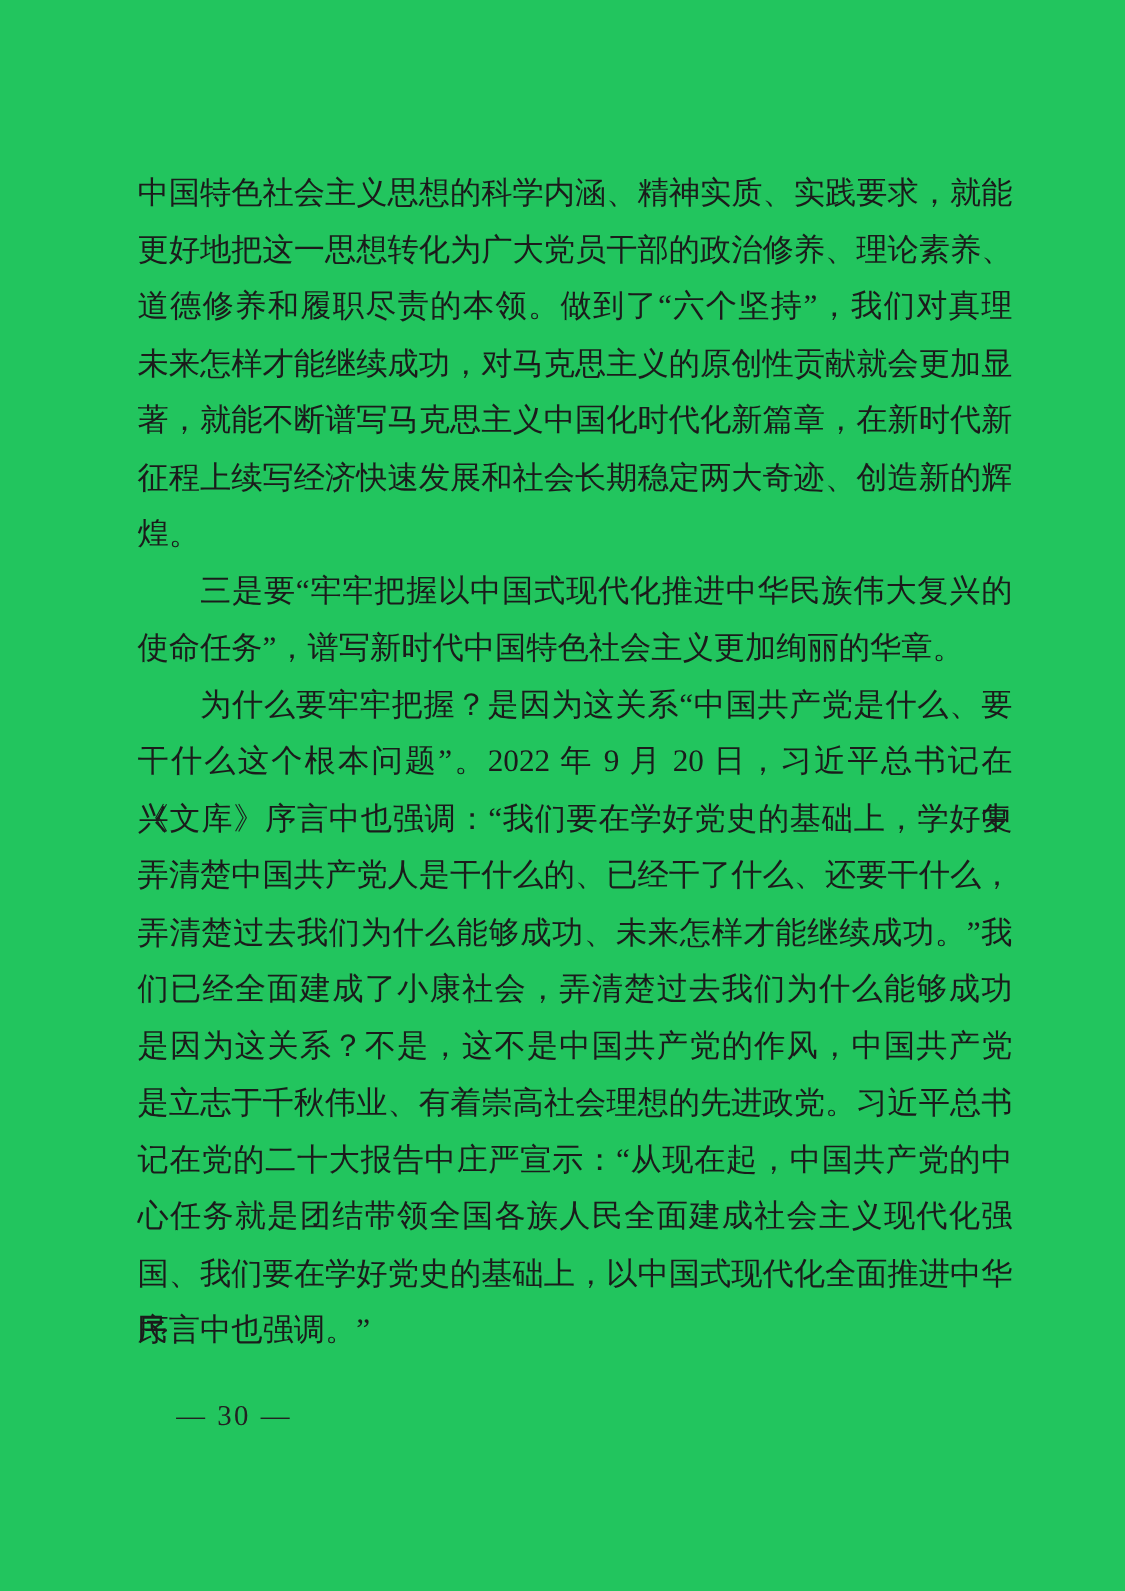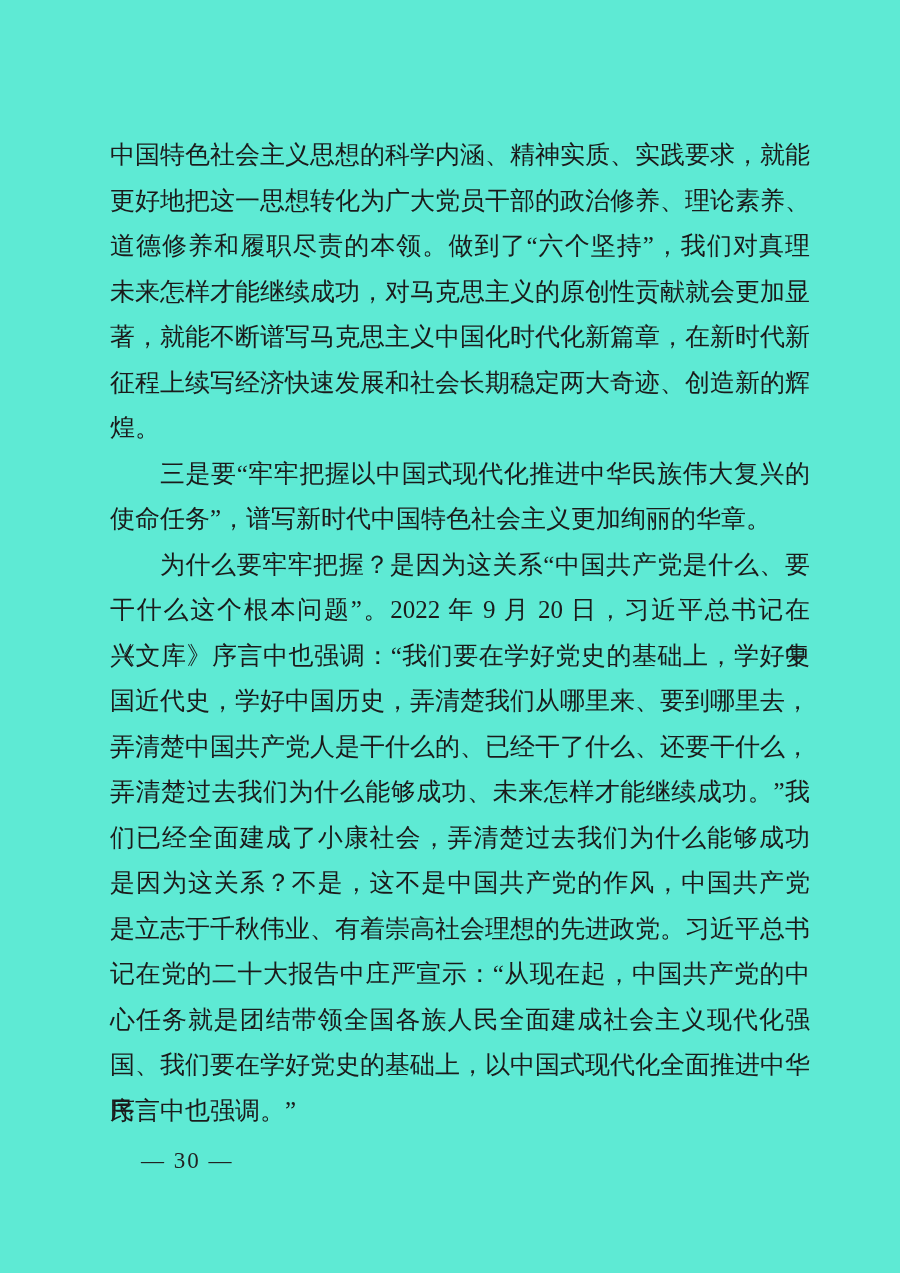--- a/index.html
+++ b/index.html
@@ -4,21 +4,21 @@
 <style>
   html, body {
     margin: 0;
     padding: 0;
     background: #e8e8e8;
   }
   .page {
     position: relative;
     width: 900px;
     height: 1273px;
-    background: #5eead4;
+    background: #22c55e;
     overflow: hidden;
     font-family: "Liberation Serif", "DejaVu Serif", serif;
     color: #1b1b1b;
   }
   .textblock {
     position: absolute;
     left: 110px;
     top: 132px;
     width: 700px;
     font-size: 25px;
@@ -34,21 +34,21 @@
     white-space: normal;
     text-align: justify;
     text-align-last: justify;
     text-justify: inter-character;
   }
   .indent { padding-left: 50px; }
   .bold { font-weight: normal; }
   .footer {
     position: absolute;
     left: 141px;
-    top: 1144px;
+    top: 1116px;
     font-size: 23px;
     line-height: 34px;
     letter-spacing: 2px;
     color: #222222;
   }
 </style>
 </head>
 <body>
 
 <div class="page">
@@ -67,21 +67,20 @@
 
     <div class="para">
       <div class="line bold indent fill">三是要“牢牢把握以中国式现代化推进中华民族伟大复兴的</div>
       <div class="line bold">使命任务”，谱写新时代中国特色社会主义更加绚丽的华章。</div>
     </div>
 
     <div class="para">
       <div class="line indent fill">为什么要牢牢把握？是因为这关系“中国共产党是什么、要</div>
       <div class="line fill">干什么这个根本问题”。2022 年 9 月 20 日，习近平总书记在《复</div>
       <div class="line fill">兴文库》序言中也强调：“我们要在学好党史的基础上，学好中</div>
-      <div class="line fill">国近代史，学好中国历史，弄清楚我们从哪里来、要到哪里去，</div>
       <div class="line fill">弄清楚中国共产党人是干什么的、已经干了什么、还要干什么，</div>
       <div class="line fill">弄清楚过去我们为什么能够成功、未来怎样才能继续成功。”我</div>
       <div class="line fill">们已经全面建成了小康社会，弄清楚过去我们为什么能够成功</div>
       <div class="line fill">是因为这关系？不是，这不是中国共产党的作风，中国共产党</div>
       <div class="line fill">是立志于千秋伟业、有着崇高社会理想的先进政党。习近平总书</div>
       <div class="line fill">记在党的二十大报告中庄严宣示：“从现在起，中国共产党的中</div>
       <div class="line fill">心任务就是团结带领全国各族人民全面建成社会主义现代化强</div>
       <div class="line fill">国、我们要在学好党史的基础上，以中国式现代化全面推进中华民</div>
       <div class="line">序言中也强调。”</div>
     </div>

